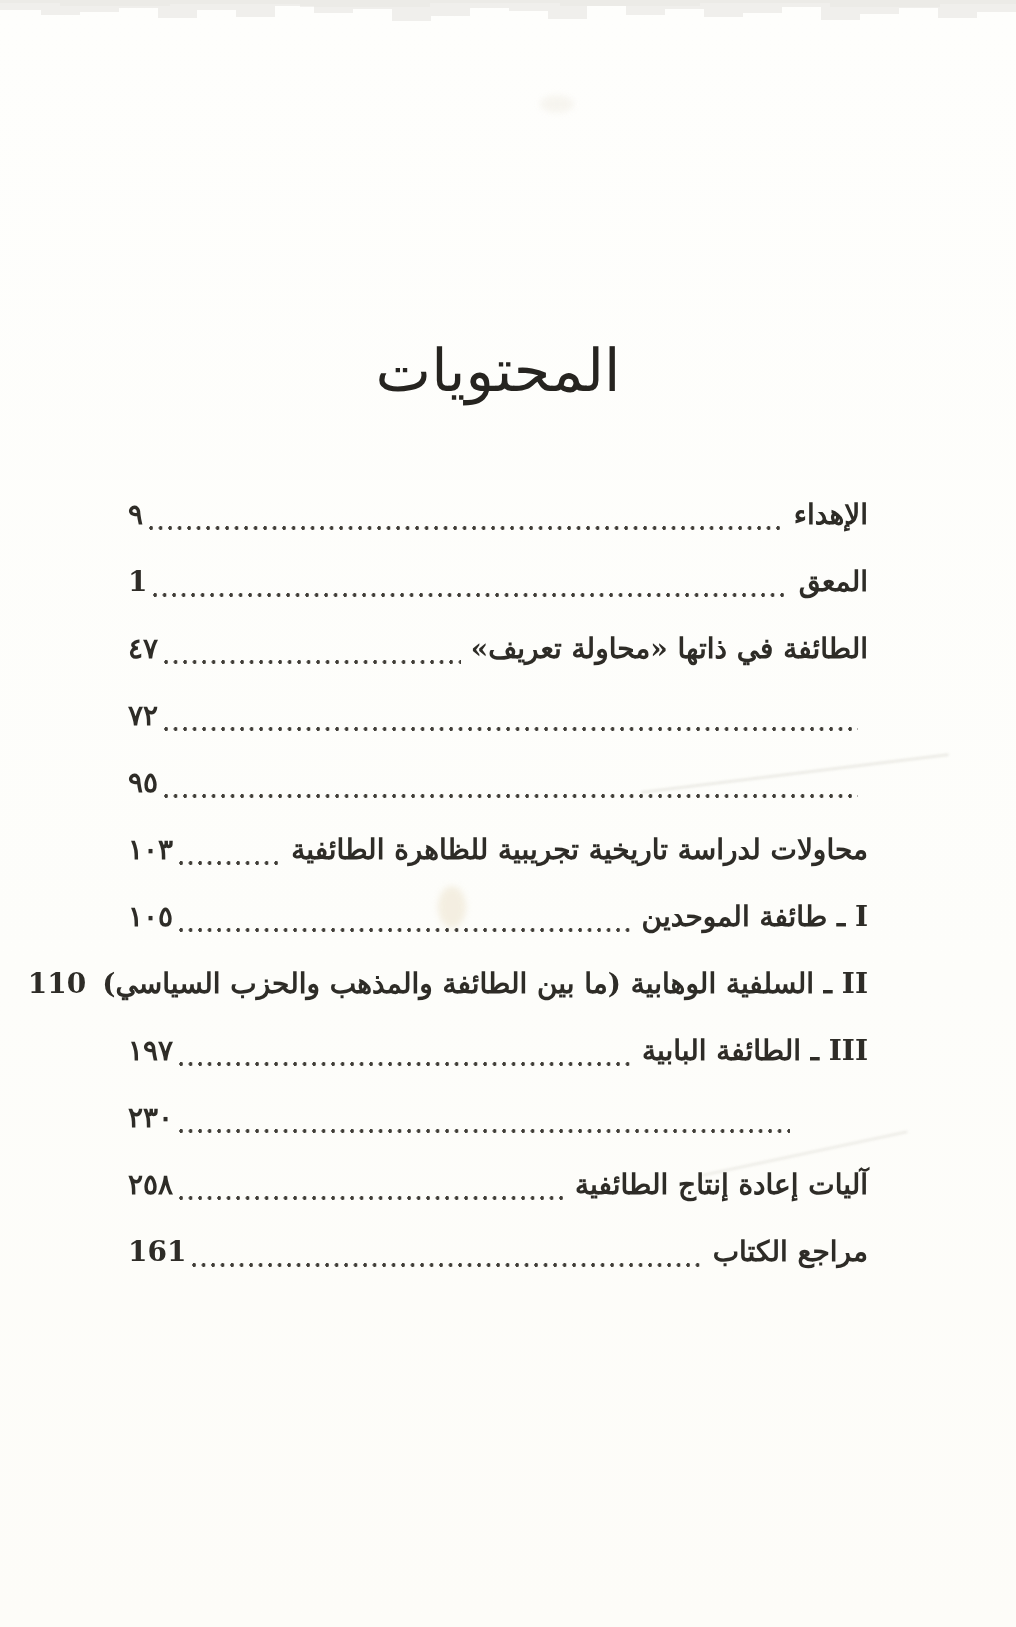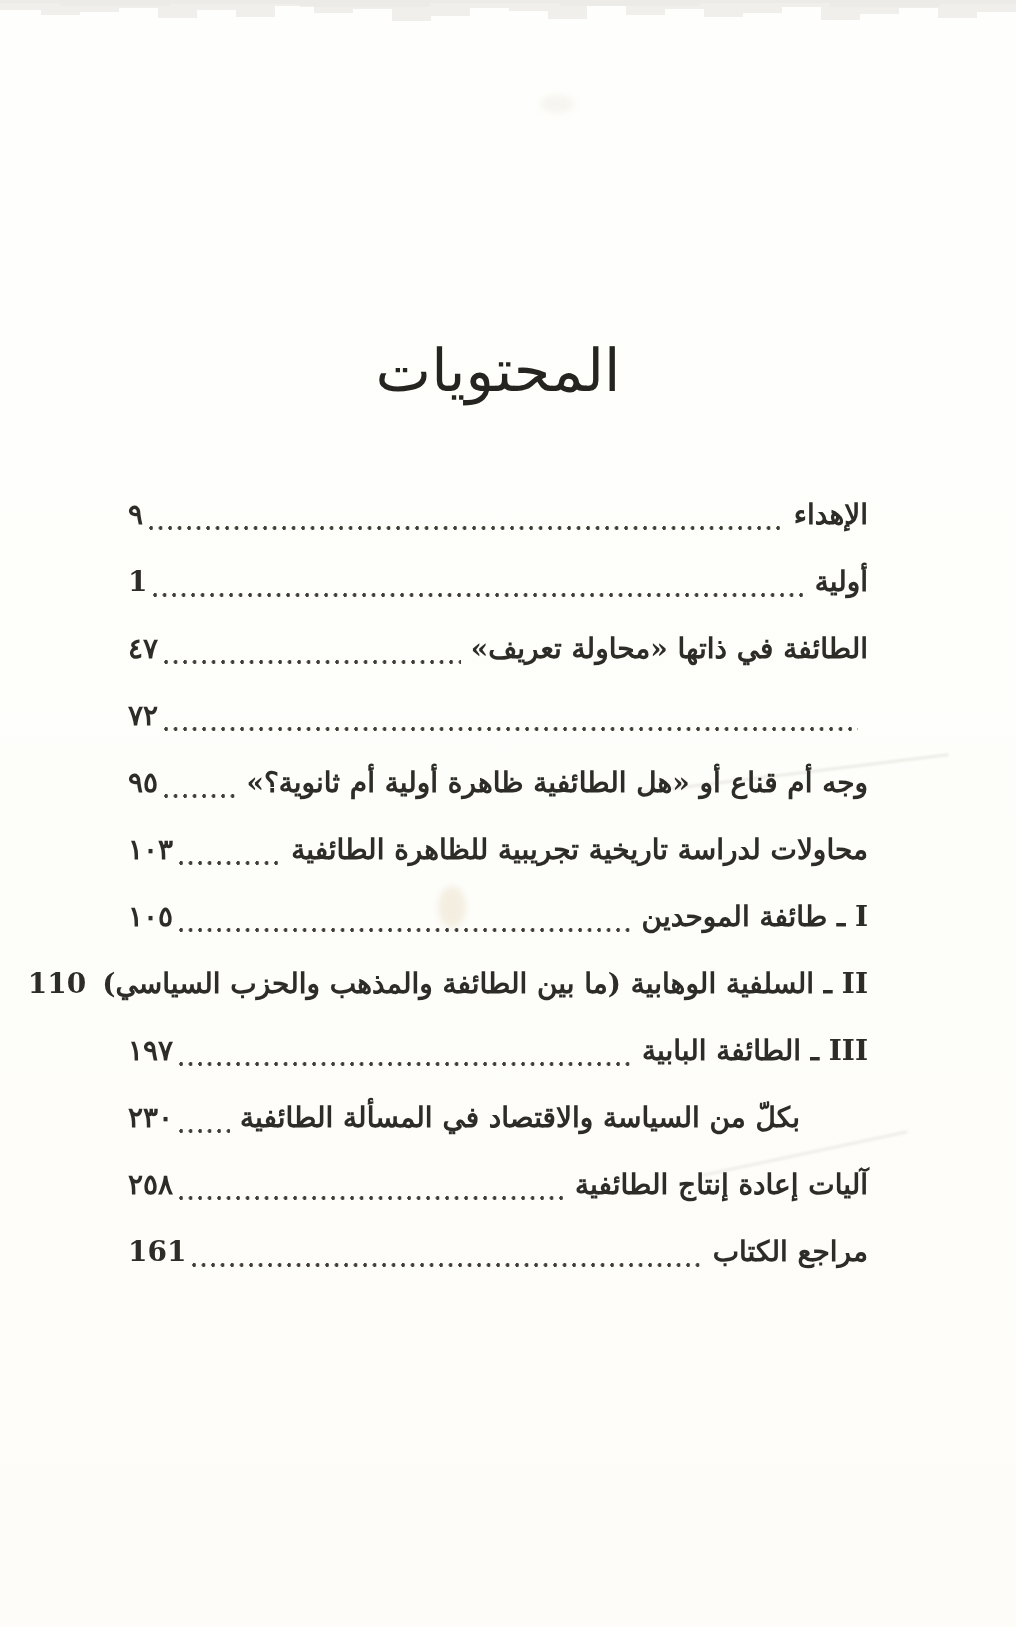--- a/index.html
+++ b/index.html
@@ -87,35 +87,34 @@
 
 <div class="doc-title">المحتويات</div>
 
 <div class="toc">
     <div class="toc-row">
       <span class="toc-title">الإهداء</span>
       <span class="leader"></span>
       <span class="toc-page">٩</span>
     </div>
     <div class="toc-row">
-      <span class="toc-title">أولية</span>
+      <span class="toc-title">المعق</span>
       <span class="leader"></span>
       <span class="toc-page">1</span>
     </div>
     <div class="toc-row">
       <span class="toc-title">الطائفة في ذاتها «محاولة تعريف»</span>
       <span class="leader"></span>
       <span class="toc-page">٤٧</span>
     </div>
     <div class="toc-row">
       <span class="leader"></span>
       <span class="toc-page">٧٢</span>
     </div>
     <div class="toc-row">
-      <span class="toc-title">وجه أم قناع أو «هل الطائفية ظاهرة أولية أم ثانوية؟»</span>
       <span class="leader"></span>
       <span class="toc-page">٩٥</span>
     </div>
     <div class="toc-row">
       <span class="toc-title">محاولات لدراسة تاريخية تجريبية للظاهرة الطائفية</span>
       <span class="leader"></span>
       <span class="toc-page">١٠٣</span>
     </div>
     <div class="toc-row">
       <span class="toc-title">I ـ طائفة الموحدين</span>
@@ -126,21 +125,20 @@
       <span class="toc-title">II ـ السلفية الوهابية (ما بين الطائفة والمذهب والحزب السياسي)</span>
       <span class="leader"></span>
       <span class="toc-page">110</span>
     </div>
     <div class="toc-row">
       <span class="toc-title">III ـ الطائفة البابية</span>
       <span class="leader"></span>
       <span class="toc-page">١٩٧</span>
     </div>
     <div class="toc-row indent">
-      <span class="toc-title">بكلّ من السياسة والاقتصاد في المسألة الطائفية</span>
       <span class="leader"></span>
       <span class="toc-page">٢٣٠</span>
     </div>
     <div class="toc-row">
       <span class="toc-title">آليات إعادة إنتاج الطائفية</span>
       <span class="leader"></span>
       <span class="toc-page">٢٥٨</span>
     </div>
     <div class="toc-row">
       <span class="toc-title">مراجع الكتاب</span>

